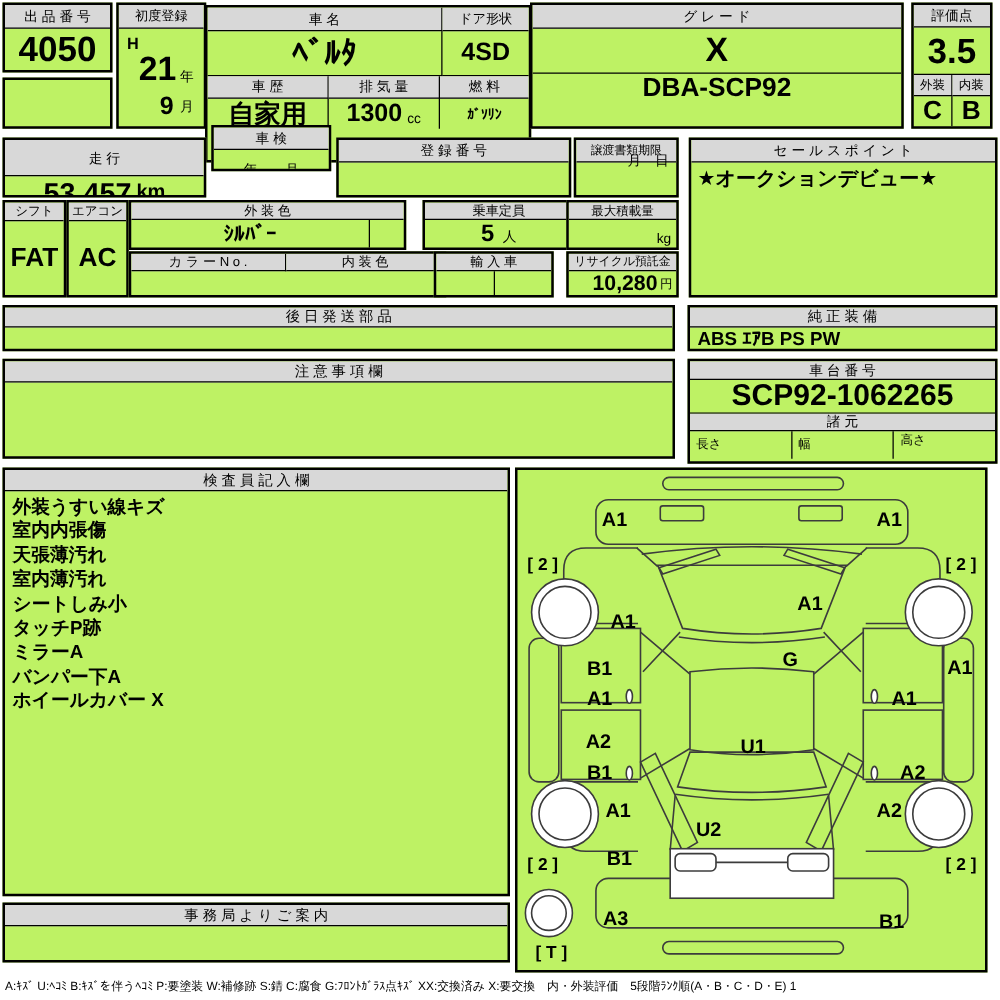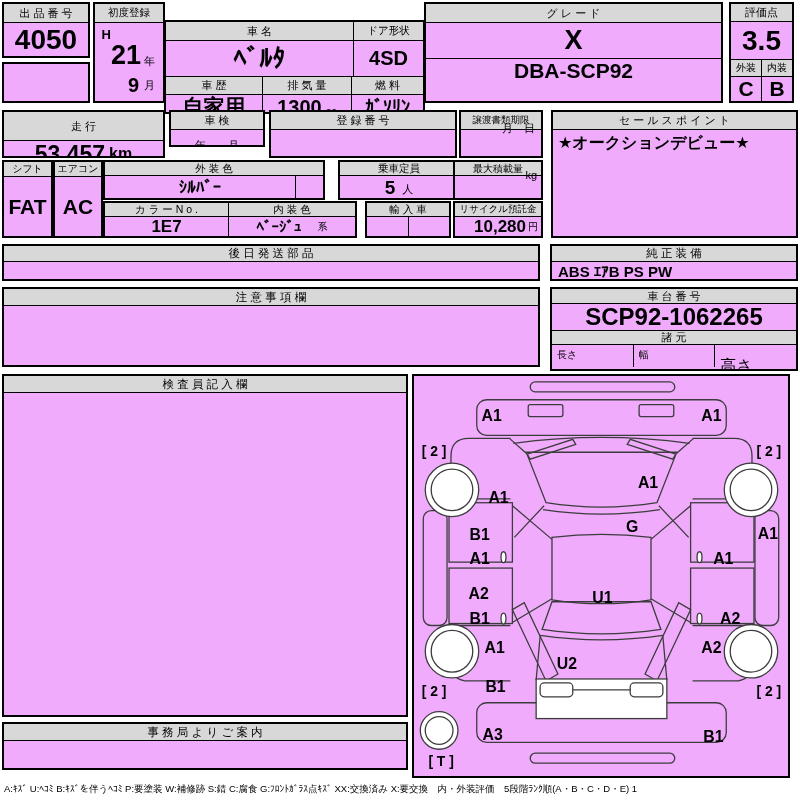--- a/index.html
+++ b/index.html
@@ -1,18 +1,18 @@
 <!DOCTYPE html>
 <html><head>
 <meta charset="utf-8">
 <style>
   html,body{margin:0;padding:0;background:#fff;}
   #sheet{position:relative;width:800px;height:800px;background:#fff;
          font-family:"Liberation Sans","DejaVu Sans",sans-serif;color:#000;}
-  .bx{position:absolute;border:2px solid #000;background:#f0abfc;box-sizing:border-box;overflow:hidden;}
+  .bx{position:absolute;border:2px solid #000;background:#bef264;box-sizing:border-box;overflow:hidden;}
   .row{display:flex;box-sizing:border-box;}
   .gh{background:#d8d8d8;display:flex;align-items:center;justify-content:center;
       font-size:11px;border-bottom:1.5px solid #000;box-sizing:border-box;white-space:nowrap;}
   .val{display:flex;align-items:center;justify-content:center;font-weight:bold;box-sizing:border-box;white-space:nowrap;}
   .br{border-right:1.5px solid #000;}
   .bb{border-bottom:1.5px solid #000;}
   .cell{box-sizing:border-box;}
   .notes div{font-weight:bold;font-size:15px;line-height:19.4px;white-space:nowrap;}
   .dlabel{font-weight:bold;font-size:16px;text-anchor:middle;fill:#000;font-family:"Liberation Sans",sans-serif;}
   .dsmall{font-size:14px;}
@@ -37,41 +37,41 @@
       <span style="font-weight:bold;font-size:13px;align-self:flex-start;padding-top:4px">H</span>
       <span style="font-weight:bold;font-size:27px;line-height:1">21</span>
       <span style="font-size:11px;margin-left:3px">年</span>
     </div>
     <div class="row" style="height:28px;align-items:center;justify-content:flex-end;padding-right:8px">
       <span style="font-weight:bold;font-size:20px;line-height:1">9</span>
       <span style="font-size:11px;margin-left:5px">月</span>
     </div>
   </div>
 
-  <div class="bx" style="left:164px;top:20px;width:261px;height:94px">
+  <div class="bx" style="left:164px;top:4px;width:261px;height:126px">
     <div class="row" style="height:19px">
       <div class="gh br cell" style="flex:0 0 188px">車 名</div>
       <div class="gh cell" style="flex:1;font-size:10.5px">ドア形状</div>
     </div>
     <div class="row" style="height:36px">
       <div class="val br bb cell" style="flex:0 0 188px;font-size:26px">ﾍﾞﾙﾀ</div>
       <div class="val bb cell" style="flex:1;font-size:20px">4SD</div>
     </div>
     <div class="row" style="height:18px">
       <div class="gh br cell" style="flex:0 0 97px">車 歴</div>
       <div class="gh br cell" style="flex:0 0 89px">排 気 量</div>
       <div class="gh cell" style="flex:1">燃 料</div>
     </div>
     <div class="row" style="height:24px">
       <div class="val br cell" style="flex:0 0 97px;font-size:21px">自家用</div>
       <div class="val br cell" style="flex:0 0 89px">
         <span style="font-size:20px;font-weight:bold">1300</span>
         <span style="font-size:11px;font-weight:normal;margin-left:4px;align-self:flex-end;padding-bottom:2px">cc</span>
       </div>
-      <div class="val cell" style="flex:1;font-size:18px">ｶﾞｿﾘﾝ</div>
+      <div class="val cell" style="flex:1;font-size:11px">ｶﾞｿﾘﾝ</div>
     </div>
   </div>
 
   <div class="bx" style="left:424px;top:2px;width:299px;height:101px">
     <div class="gh" style="height:19px">グ レ ー ド</div>
     <div class="val bb" style="height:36px;font-size:27px">X</div>
     <div class="val" style="height:24px;font-size:21px">DBA-SCP92</div>
   </div>
 
   <div class="bx" style="left:729px;top:2px;width:65px;height:101px">
@@ -87,21 +87,21 @@
     </div>
   </div>
 
   <div class="bx" style="left:2px;top:110px;width:163px;height:48px">
     <div class="gh" style="height:29px">走 行</div>
     <div class="val" style="height:26px">
       <span style="font-size:23px;font-weight:bold">53,457</span>
       <span style="font-size:16px;font-weight:bold;margin-left:4px">km</span>
     </div>
   </div>
-  <div class="bx" style="left:169px;top:110px;width:96px;height:37px">
+  <div class="bx" style="left:169px;top:100px;width:96px;height:37px">
     <div class="gh" style="height:18px">車 検</div>
     <div class="row" style="height:26px;align-items:flex-end;justify-content:center;padding-bottom:3px;font-size:11px">年　　月</div>
   </div>
   <div class="bx" style="left:269px;top:110px;width:188px;height:48px">
     <div class="gh" style="height:18px">登 録 番 号</div>
   </div>
   <div class="bx" style="left:459px;top:110px;width:84px;height:48px">
     <div class="gh" style="height:18px;font-size:9.5px">譲渡書類期限</div>
     <div class="row" style="height:26px;align-items:flex-end;justify-content:flex-end;padding:0 6px 20px 0;font-size:11px">月　日</div>
   </div>
@@ -131,38 +131,31 @@
   <div class="bx" style="left:338px;top:160px;width:122px;height:40px">
     <div class="gh" style="height:14px;font-size:10.5px">乗車定員</div>
     <div class="val" style="height:23px">
       <span style="font-size:19px;font-weight:bold">5</span>
       <span style="font-size:11px;font-weight:normal;margin-left:7px;align-self:flex-end;padding-bottom:2px">人</span>
     </div>
   </div>
 
   <div class="bx" style="left:453px;top:160px;width:90px;height:40px">
     <div class="gh" style="height:14px;font-size:10px">最大積載量</div>
-    <div class="row" style="height:23px;align-items:flex-end;justify-content:flex-end;padding:0 4px 18px 0;font-size:11px">kg</div>
+    <div class="row" style="height:23px;align-items:flex-end;justify-content:flex-end;padding:0 4px 2px 0;font-size:11px">kg</div>
   </div>
 
   <div class="bx" style="left:103px;top:201px;width:254px;height:37px">
     <div class="row" style="height:14px">
       <div class="gh br cell" style="flex:0 0 124px;font-size:10.5px">カ ラ ー N o .</div>
       <div class="gh cell" style="flex:1;font-size:10.5px">内 装 色</div>
     </div>
-    <div class="row" style="height:19px">
-      <div class="val br cell" style="flex:0 0 124px;font-size:17px">1E7</div>
-      <div class="val cell" style="flex:1">
-        <span style="font-size:15px;font-weight:bold">ﾍﾞｰｼﾞｭ</span>
-        <span style="font-size:10px;font-weight:normal;margin-left:16px">系</span>
-      </div>
-    </div>
-  </div>
-
-  <div class="bx" style="left:365px;top:201px;width:86px;height:37px">
+  </div>
+
+  <div class="bx" style="left:347px;top:201px;width:96px;height:37px">
     <div class="gh" style="height:14px;font-size:10.5px">輸 入 車</div>
     <div class="row" style="height:19px">
       <div class="cell br" style="flex:1"></div>
       <div class="cell" style="flex:1"></div>
     </div>
   </div>
 
   <div class="bx" style="left:453px;top:201px;width:90px;height:37px">
     <div class="gh" style="height:14px;font-size:9.5px">リサイクル預託金</div>
     <div class="row" style="height:19px;align-items:center;justify-content:flex-end;padding-right:3px">
@@ -184,26 +177,37 @@
     <div class="gh" style="height:17px;font-size:11.5px">注 意 事 項 欄</div>
   </div>
 
   <div class="bx" style="left:550px;top:287px;width:248px;height:84px">
     <div class="gh" style="height:15px">車 台 番 号</div>
     <div class="val bb" style="height:27px;font-size:24px">SCP92-1062265</div>
     <div class="gh" style="height:14px">諸 元</div>
     <div class="row" style="height:22px">
       <div class="cell br" style="flex:1;font-size:10px;padding:3px 0 0 5px">長さ</div>
       <div class="cell br" style="flex:1;font-size:10px;padding:3px 0 0 5px">幅</div>
-      <div class="cell" style="flex:1;font-size:16px;padding:11px 0 0 5px">高さ</div>
+      <div class="cell" style="flex:1;font-size:10px;padding:0 0 0 5px">高さ</div>
     </div>
   </div>
 
   <div class="bx" style="left:2px;top:374px;width:406px;height:343px">
     <div class="gh" style="height:17px;font-size:11.5px">検 査 員 記 入 欄</div>
+    <div class="notes" style="padding:3px 6px">
+      <div>外装うすい線キズ</div>
+      <div>室内内張傷</div>
+      <div>天張薄汚れ</div>
+      <div>室内薄汚れ</div>
+      <div>シートしみ小</div>
+      <div>タッチP跡</div>
+      <div>ミラーA</div>
+      <div>バンパー下A</div>
+      <div>ホイールカバー X</div>
+    </div>
   </div>
 
   <div class="bx" style="left:2px;top:722px;width:406px;height:48px">
     <div class="gh" style="height:17px;font-size:11.5px">事 務 局 よ り ご 案 内</div>
   </div>
 
   <div class="bx" style="left:412px;top:374px;width:378px;height:404px">
     <svg width="100%" height="100%" viewBox="0 0 377 404" xmlns="http://www.w3.org/2000/svg">
 
       <rect class="ln" x="117" y="6" width="146" height="10" rx="5"></rect>

